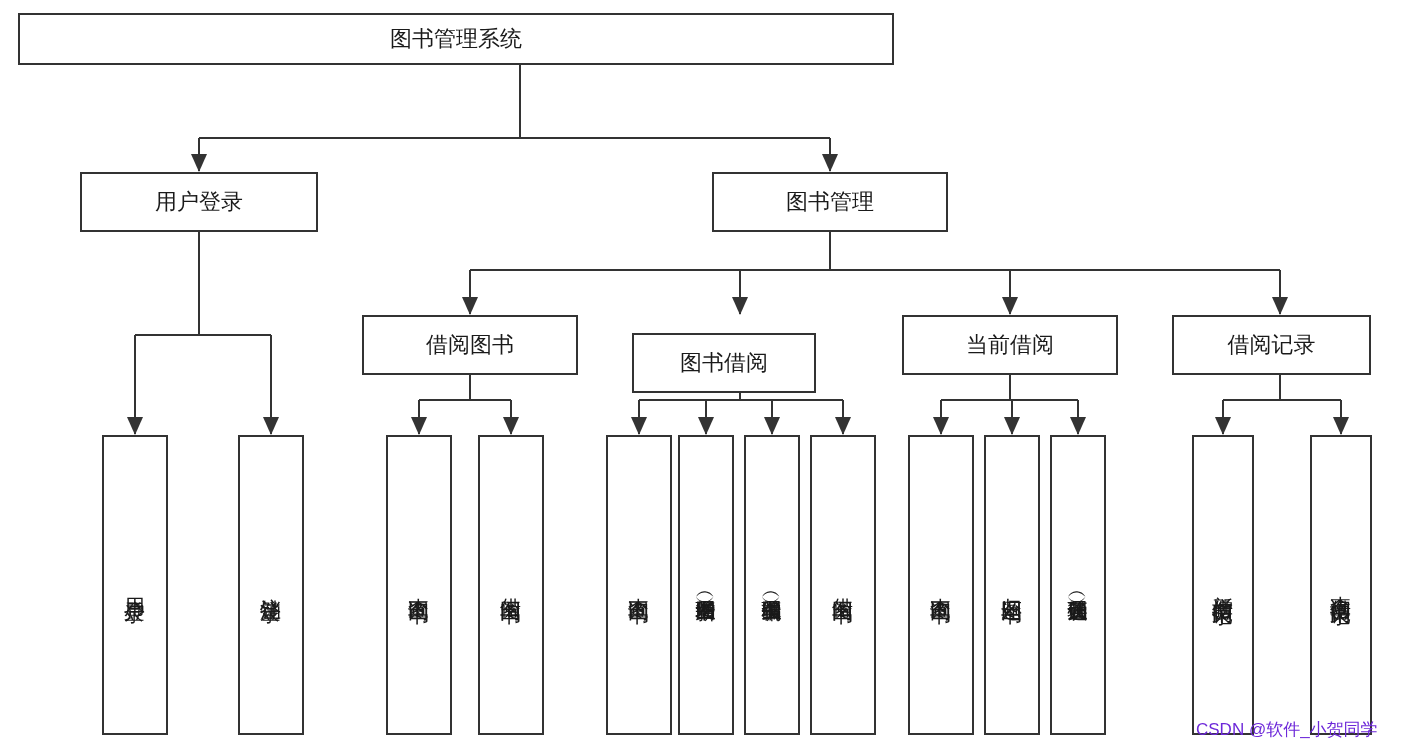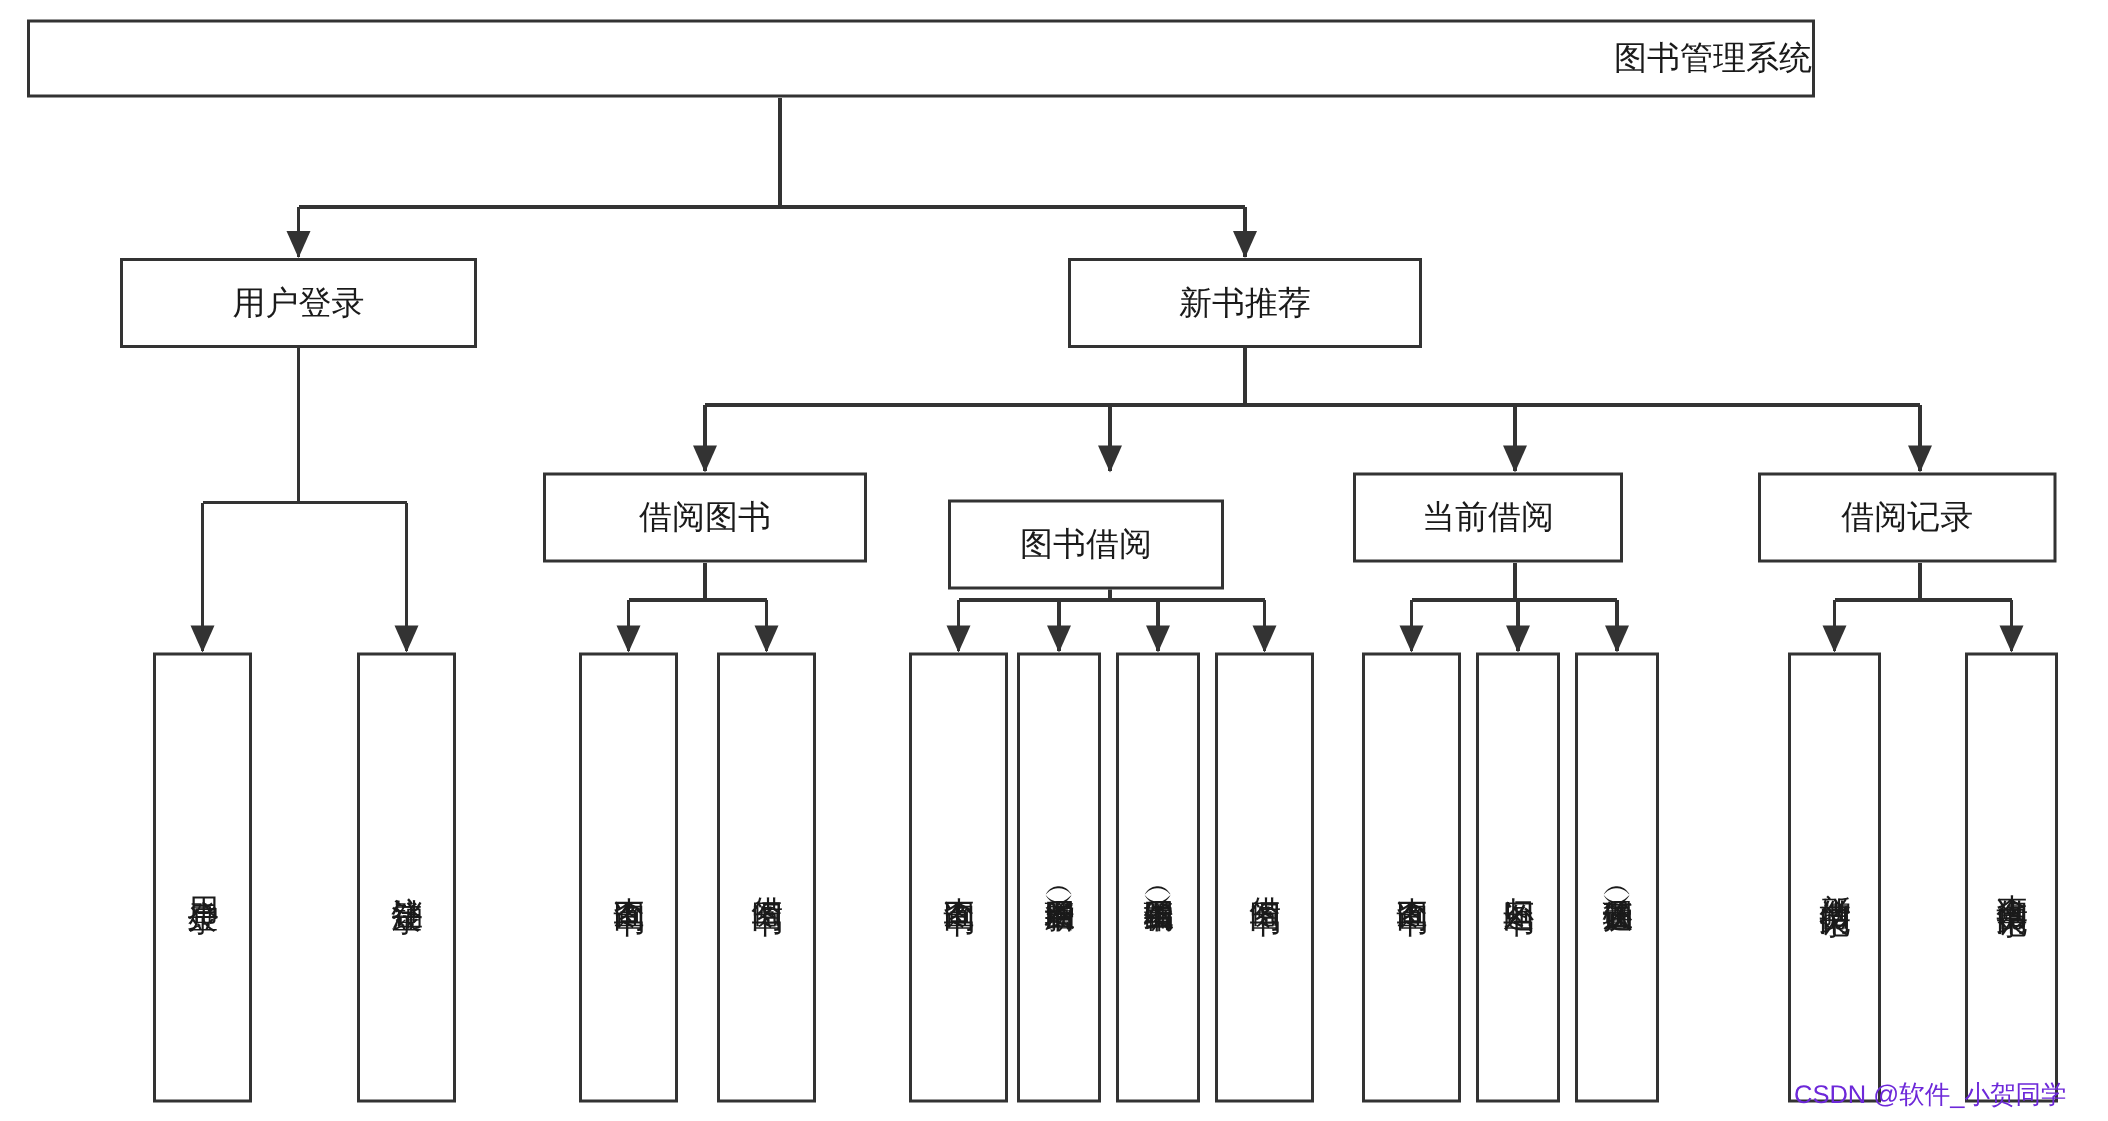--- a/index.html
+++ b/index.html
@@ -124,36 +124,36 @@
       <line x1="1078" y1="400" x2="1078" y2="434" stroke="#333333" stroke-width="2.5" shape-rendering="crispEdges"></line>
       <polygon points="1070,417 1086,417 1078,435" fill="#333333"></polygon>
       <line x1="1280" y1="375" x2="1280" y2="400" stroke="#333333" stroke-width="2.5" shape-rendering="crispEdges"></line>
       <line x1="1223" y1="400" x2="1341" y2="400" stroke="#333333" stroke-width="2.5" shape-rendering="crispEdges"></line>
       <line x1="1223" y1="400" x2="1223" y2="434" stroke="#333333" stroke-width="2.5" shape-rendering="crispEdges"></line>
       <polygon points="1215,417 1231,417 1223,435" fill="#333333"></polygon>
       <line x1="1341" y1="400" x2="1341" y2="434" stroke="#333333" stroke-width="2.5" shape-rendering="crispEdges"></line>
       <polygon points="1333,417 1349,417 1341,435" fill="#333333"></polygon>
     </svg>
   <div id="node-layer">
-      <div class="node-box horizontal root" style="left: 18px; top: 13px; width: 1192px; height: 52px; justify-content: flex-end;">
+      <div class="node-box horizontal root" style="left: 18px; top: 13px; width: 876px; height: 52px;">
         <span class="node-label">图书管理系统</span>
       </div>
       <div class="node-box horizontal" style="left: 80px; top: 172px; width: 238px; height: 60px;">
         <span class="node-label">用户登录</span>
       </div>
       <div class="node-box horizontal" style="left: 712px; top: 172px; width: 236px; height: 60px;">
-        <span class="node-label">新书推荐</span>
+        <span class="node-label">图书管理</span>
       </div>
       <div class="node-box horizontal" style="left: 362px; top: 315px; width: 216px; height: 60px;">
         <span class="node-label">借阅图书</span>
       </div>
       <div class="node-box horizontal" style="left: 632px; top: 333px; width: 184px; height: 60px;">
         <span class="node-label">图书借阅</span>
       </div>
-      <div class="node-box horizontal" style="left: 902px; top: 315px; width: 180px; height: 60px;">
+      <div class="node-box horizontal" style="left: 902px; top: 315px; width: 216px; height: 60px;">
         <span class="node-label">当前借阅</span>
       </div>
       <div class="node-box horizontal" style="left: 1172px; top: 315px; width: 199px; height: 60px;">
         <span class="node-label">借阅记录</span>
       </div>
       <div class="node-box vertical" style="left: 102px; top: 435px; width: 66px; height: 300px;">
         <span class="node-label">用户登录</span>
       </div>
       <div class="node-box vertical" style="left: 238px; top: 435px; width: 66px; height: 300px;">
         <span class="node-label">注销登录</span>

